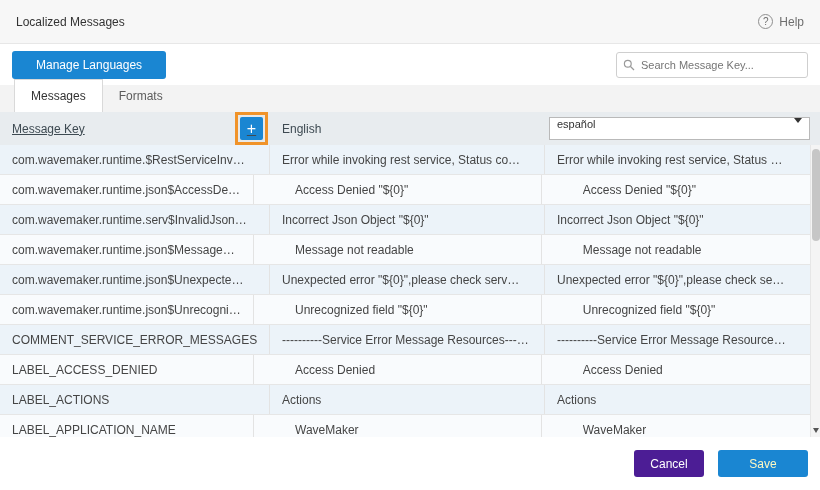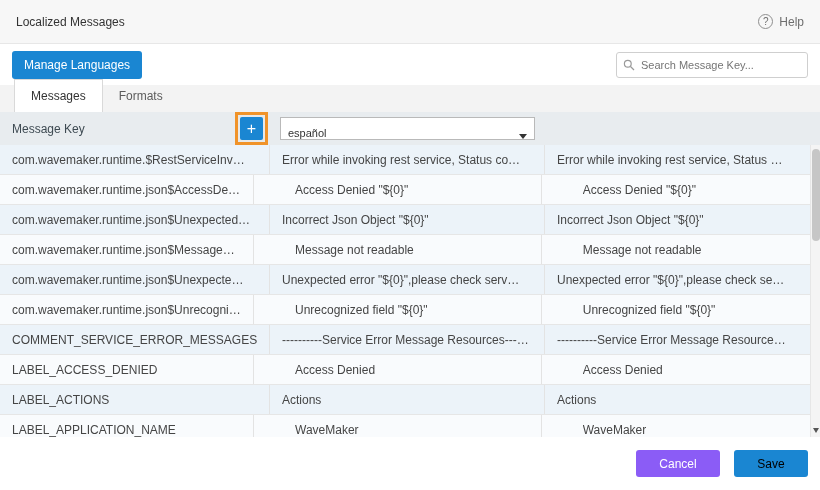--- a/index.html
+++ b/index.html
@@ -10,46 +10,46 @@
   .app-header { height:44px; background:#f7f7f7; border-bottom:1px solid #e7e7e7;
                 display:flex; align-items:center; justify-content:space-between; padding:0 16px; }
   .page-title { font-size:12px; font-weight:500; color:#333; }
   .help { display:flex; align-items:center; gap:6px; color:#6e6e6e; font-size:12px; cursor:pointer; }
   .help-circle { width:15px; height:15px; border:1px solid #8f8f8f; border-radius:50%;
                  display:flex; align-items:center; justify-content:center; font-size:10px; color:#6e6e6e; }
 
   
   .toolbar { height:41px; display:flex; align-items:center; justify-content:space-between; padding:0 12px; background:#fff; }
   .btn { border:none; border-radius:3px; font-size:12px; font-family:inherit; cursor:pointer; }
-  .btn-primary { background:#1a86d2; color:#fff; padding:7px 12px; }
+  .btn-primary { background:#1a86d2; color:#fff; padding:7px 24px; }
   .search-wrap { position:relative; width:192px;border-radius:7px; }
   .search-wrap svg { position:absolute; left:7px; top:7px; }
   .search-input { width:100%; height:26px; border:1px solid #cfcfcf; border-radius:3px;
                   padding:0 8px 0 24px; font-size:11px; color:#555; font-family:inherit; outline:none; }
 
   
   .tabbar { height:27px; background:#f3f3f3; display:flex; align-items:flex-end; padding-left:14px; }
   .tab { height:14px; padding:16px 16px; display:flex; align-items:center; font-size:12px; color:#5c5c5c; cursor:pointer; }
   .tab.active { background:#fff; border:1px solid #d9d9d9; border-bottom:none; color:#333; }
 
   
   .table-area { position:relative; }
   .thead { height:33px; background:#e8ecef; display:flex; align-items:center; color:#3e4a52; font-size:12px; }
   .col-key { width:270px; }
   .col-en { width:275px; }
   .col-loc { width:265px; }
   .thead .hcell { padding-left:12px; display:flex; align-items:center; height:100%; }
-  .thead .col-key { justify-content:space-between; }
+  .thead .col-key { justify-content:space-between;text-decoration:underline; }
 
   .add-wrap { border:3px solid #f09329; padding:2px; display:inline-block; margin-right:2px; background:rgba(240,147,41,0.03); }
   .add-btn { width:23px; height:23px; background:#1a86d2; color:#fff; font-size:16px; line-height:21px;
              text-align:center; border:none; border-radius:2px; cursor:pointer; display:block; }
 
-  .lang-select { margin-left:10px; width:266px; height:23px; background:#fff; border:1px solid #b9b9b9;
-                 display:flex; align-items:flex-end; justify-content:space-between; padding:0 7px;
+  .lang-select { margin-left:4px; width:266px; height:23px; background:#fff; border:1px solid #b9b9b9;
+                 display:flex; align-items:flex-start; justify-content:space-between; padding:0 7px;
                  font-size:11px; color:#333; cursor:pointer; }
   .caret-down { width:0; height:0; border-left:4px solid transparent; border-right:4px solid transparent; border-top:5px solid #333; }
 
   .tbody { height:292px; overflow:hidden; }
   .trow { height:30px; display:flex; align-items:center; border-bottom:1px solid #e6e6e6; }
   .trow.odd { background:#ecf3f9; }
   .trow.even { background:#f9fbfd;gap:29px; }
   .cell { padding:0 10px 0 12px; height:100%; display:flex; align-items:center;
           white-space:nowrap; overflow:hidden; text-overflow:ellipsis; color:#454545; font-size:12px;
           border-right:1px solid #e3e3e3; }
@@ -61,22 +61,22 @@
 
   
   .vscroll { position:absolute; right:0; top:33px; width:10px; height:292px; background:#f4f4f4; border-left:1px solid #e6e6e6; }
   .vscroll-thumb { position:absolute; top:4px; left:1px; width:8px; height:92px; background:#c6c6c6; border-radius:4px; }
   .vscroll-arrow { position:absolute; bottom:1px; left:0; width:10px; height:12px; display:flex; align-items:center; justify-content:center; }
   .vscroll-arrow .tri { width:0; height:0; border-left:3.5px solid transparent; border-right:3.5px solid transparent; border-top:5px solid #555; }
 
   
   .footer { position:absolute; left:0; right:0; bottom:0; height:53px; background:#fff;
             display:flex; align-items:center; justify-content:flex-end; gap:14px; padding:0 12px; }
-  .btn-cancel { background:#8b5cf6; color:#fff; width:84px; height:27px; }
-  .btn-save { background:#1a86d2; color:#000000; width:74px; height:27px; }
+  .btn-cancel { background:#4c1d95; color:#fff; width:70px; height:27px; }
+  .btn-save { background:#1a86d2; color:#fef9c3; width:90px; height:27px; }
 </style>
 </head>
 <body>
 
 <div class="app-header">
   <div class="page-title">Localized Messages</div>
   <div class="help">
     <span class="help-circle">?</span>
     <span>Help</span>
   </div>
@@ -99,20 +99,23 @@
 </div>
 
 <div class="table-area">
   <div class="thead">
     <div class="hcell col-key">
       <span>Message Key</span>
       <span class="add-wrap">
         <button class="add-btn">+</button>
       </span>
     </div>
+    <div class="hcell col-en">
+      <span>English</span>
+    </div>
     <div class="hcell col-loc" style="padding-left:0;">
       <div class="lang-select">
         <span>español</span>
         <span class="caret-down"></span>
       </div>
     </div>
   </div>
 
   <div class="tbody">
       <div class="trow odd">
@@ -132,21 +135,21 @@
         </div>
         <div class="cell english">
           <span>Access Denied "${0}"</span>
         </div>
         <div class="cell localized">
           <span>Access Denied "${0}"</span>
         </div>
       </div>
       <div class="trow odd">
         <div class="cell key">
-          <span>com.wavemaker.runtime.json$Unexpected…</span>
+          <span>com.wavemaker.runtime.serv$InvalidJson…</span>
         </div>
         <div class="cell english">
           <span>Incorrect Json Object "${0}"</span>
         </div>
         <div class="cell localized">
           <span>Incorrect Json Object "${0}"</span>
         </div>
       </div>
       <div class="trow even">
         <div class="cell key">

